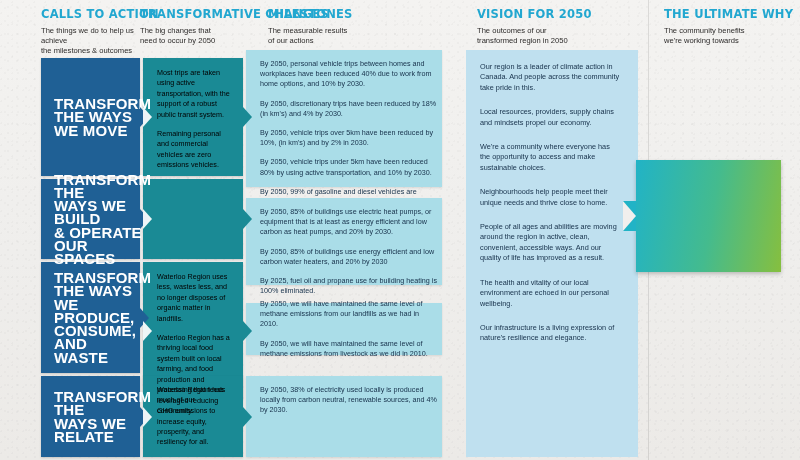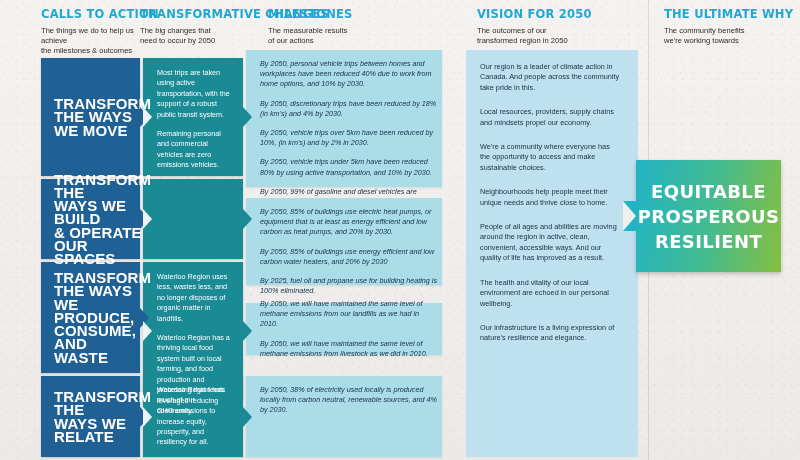--- a/index.html
+++ b/index.html
@@ -71,21 +71,21 @@
     font-weight: bold;
     font-size: 15px;
     line-height: 13.2px;
     letter-spacing: 0.15px;
     text-transform: uppercase;
   }
 
   
   .tc {
     background: #1a8a95;
-    color: #ffffff;
+    color: #000000;
     padding: 10px 13px 10px 14px;
     box-sizing: border-box;
   }
   .tc p {
     margin: 0 0 9px 0;
     font-size: 7.2px;
     line-height: 10.4px;
   }
   .tc p:last-child { margin-bottom: 0; }
 
@@ -115,21 +115,20 @@
     z-index: 4;
   }
 
   
   .ms {
     position: absolute;
     background: #aadde8;
     box-sizing: border-box;
     padding: 9px 4px 9px 14px;
     box-shadow: 0 1px 2px rgba(0,0,0,0.10);
-    font-style: italic;
   }
   .ms p {
     margin: 0 0 9px 0;
     font-size: 7.2px;
     line-height: 10.2px;
     color: #16304a;
   }
   .ms p:last-child { margin-bottom: 0; }
 
   
@@ -307,16 +306,15 @@
     <p>People of all ages and abilities are moving around the region in active, clean, convenient, accessible ways. And our quality of life has improved as a result.</p>
     <p>The health and vitality of our local environment are echoed in our personal wellbeing.</p>
     <p>Our infrastructure is a living expression of nature's resilience and elegance.</p>
   </div>
 
   <div class="col-divider" style="left:648px; top:0px; height:460px;"></div>
 
   <div class="why" style="left:636px; top:160px; width:145px; height:112px;">
     <div class="why-arrow-bg"></div>
     <div class="why-arrow"></div>
-    <div class="why-label nl">EQUITABLE<br>PROSPEROUS<br>RESILIENT</div>
   </div>
 
 </div>
 
 </body></html>

